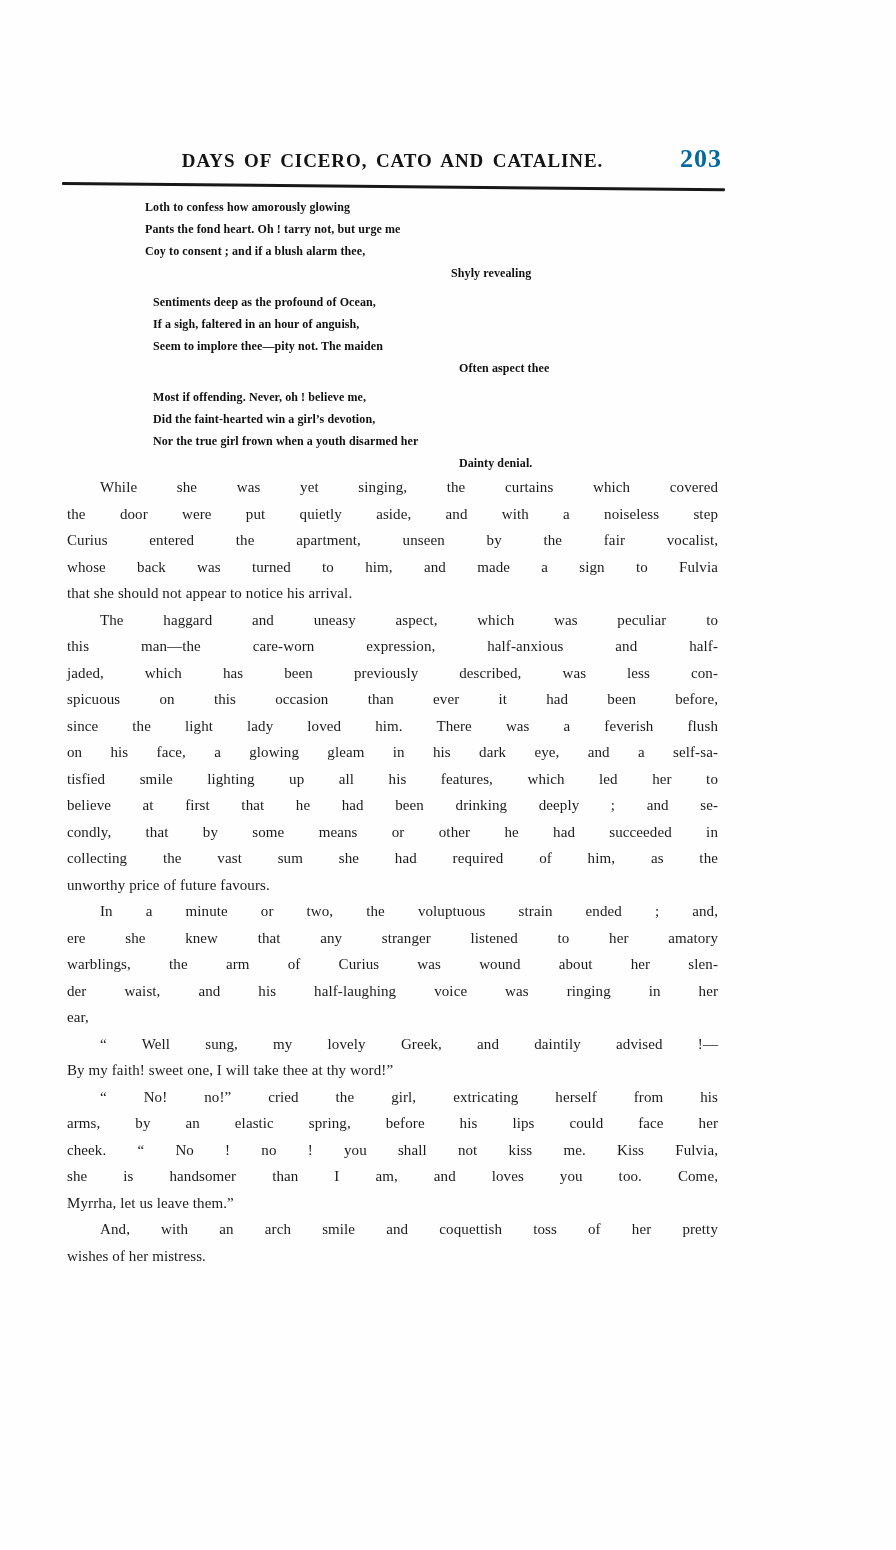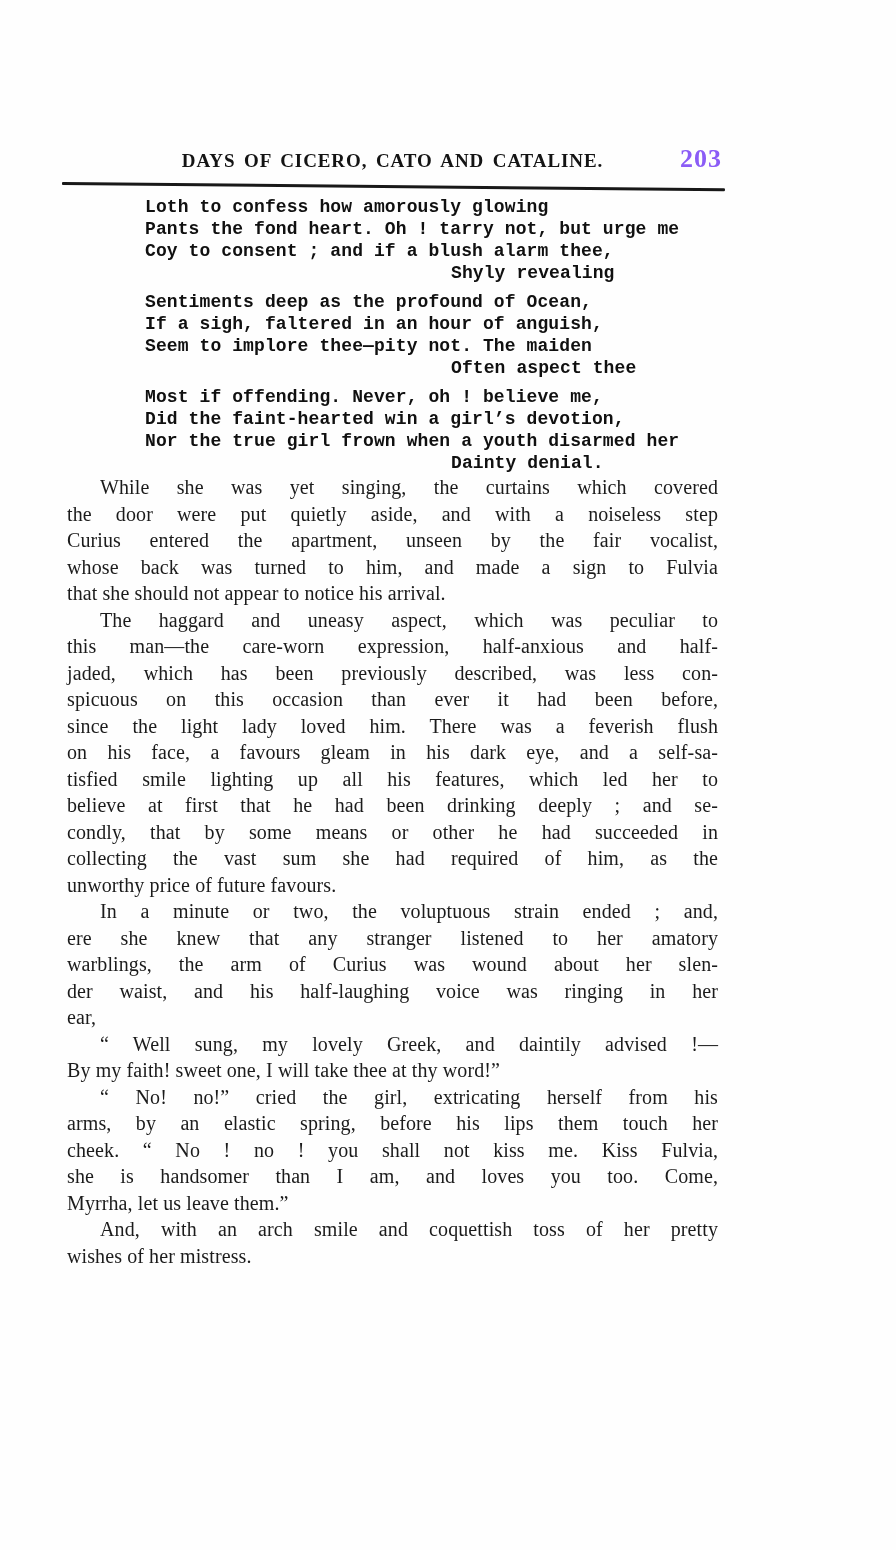--- a/index.html
+++ b/index.html
@@ -41,21 +41,21 @@
     color: #141414;
     white-space: nowrap;
   }
   .page-number {
     position: absolute;
     right: -4px;
     top: -6px;
     font-family: "Liberation Serif", serif;
     font-size: 26px;
     font-weight: 700;
-    color: #8b5cf6;
+    color: #0369a1;
     letter-spacing: 1px;
   }
   .header-rule {
     position: absolute;
     left: 62px;
     top: 182px;
     width: 663px;
     height: 3px;
     background: #181818;
     transform: rotate(0.55deg);
@@ -64,41 +64,41 @@
   }
 
   
   .poem {
     position: absolute;
     left: 145px;
     top: 196px;
     width: 560px;
     color: #101010;
   }
-  .stanza + .stanza { margin-top: 7px; }
+  .stanza + .stanza { margin-top: 7px; margin-left: 8px; }
   .pline, .refrain {
-    font-family: Liberation Mono, monospace;
-    font-size: 18px;
+    font-family: Liberation Serif, serif;
+    font-size: 12px;
     font-weight: 700;
     line-height: 22px;
     letter-spacing: 0.1px;
     white-space: nowrap;
   }
   .refrain { margin-left: 306px; }
 
   
   .body-text {
     position: absolute;
     left: 67px;
     top: 474px;
     width: 651px;
   }
   .bline {
     font-family: "Liberation Serif", serif;
-    font-size: 20px;
+    font-size: 15px;
     font-weight: 400;
     line-height: 26.5px;
     letter-spacing: 0.1px;
     color: #1b1b1b;
     text-align: justify;
     text-align-last: justify;
   }
   .bline.first { text-indent: 33px; }
   .bline.last  { text-align-last: left; }
 </style>
@@ -142,41 +142,41 @@
         <div class="bline">Curius entered the apartment, unseen by the fair vocalist,</div>
         <div class="bline">whose back was turned to him, and made a sign to Fulvia</div>
         <div class="bline last">that she should not appear to notice his arrival.</div>
       </div>
       <div class="para">
         <div class="bline first">The haggard and uneasy aspect, which was peculiar to</div>
         <div class="bline">this man—the care-worn expression, half-anxious and half-</div>
         <div class="bline">jaded, which has been previously described, was less con-</div>
         <div class="bline">spicuous on this occasion than ever it had been before,</div>
         <div class="bline">since the light lady loved him.  There was a feverish flush</div>
-        <div class="bline">on his face, a favours gleam in his dark eye, and a self-sa-</div>
+        <div class="bline">on his face, a glowing gleam in his dark eye, and a self-sa-</div>
         <div class="bline">tisfied smile lighting up all his features, which led her to</div>
         <div class="bline">believe at first that he had been drinking deeply ;  and se-</div>
         <div class="bline">condly, that by some means or other he had succeeded in</div>
         <div class="bline">collecting the vast sum she had required of him, as the</div>
         <div class="bline last">unworthy price of future favours.</div>
       </div>
       <div class="para">
         <div class="bline first">In a minute or two, the voluptuous strain ended ; and,</div>
         <div class="bline">ere she knew that any stranger listened to her amatory</div>
         <div class="bline">warblings, the arm of Curius was wound about her slen-</div>
         <div class="bline">der waist, and his half-laughing voice was ringing in her</div>
         <div class="bline last">ear,</div>
       </div>
       <div class="para">
         <div class="bline first">“ Well sung, my lovely Greek, and daintily advised !—</div>
         <div class="bline last">By my faith! sweet one, I will take thee at thy word!”</div>
       </div>
       <div class="para">
         <div class="bline first">“ No! no!” cried the girl, extricating herself from his</div>
-        <div class="bline">arms, by an elastic spring, before his lips them touch her</div>
+        <div class="bline">arms, by an elastic spring, before his lips could face her</div>
         <div class="bline">cheek.  “ No ! no !  you shall not kiss me.  Kiss Fulvia,</div>
         <div class="bline">she is handsomer than I am, and loves you too.  Come,</div>
         <div class="bline last">Myrrha, let us leave them.”</div>
       </div>
       <div class="para">
         <div class="bline first">And, with an arch smile and coquettish toss of her pretty</div>
         <div class="bline last">wishes of her mistress.</div>
       </div>
     </section>
 

